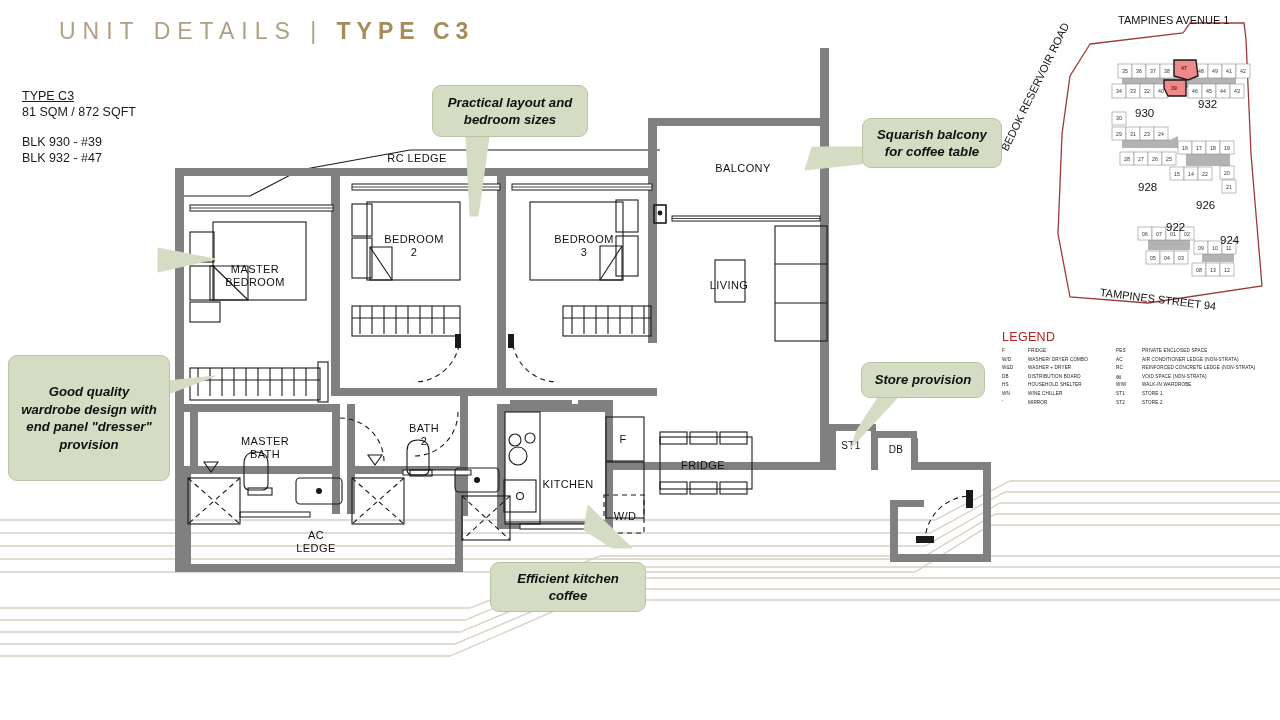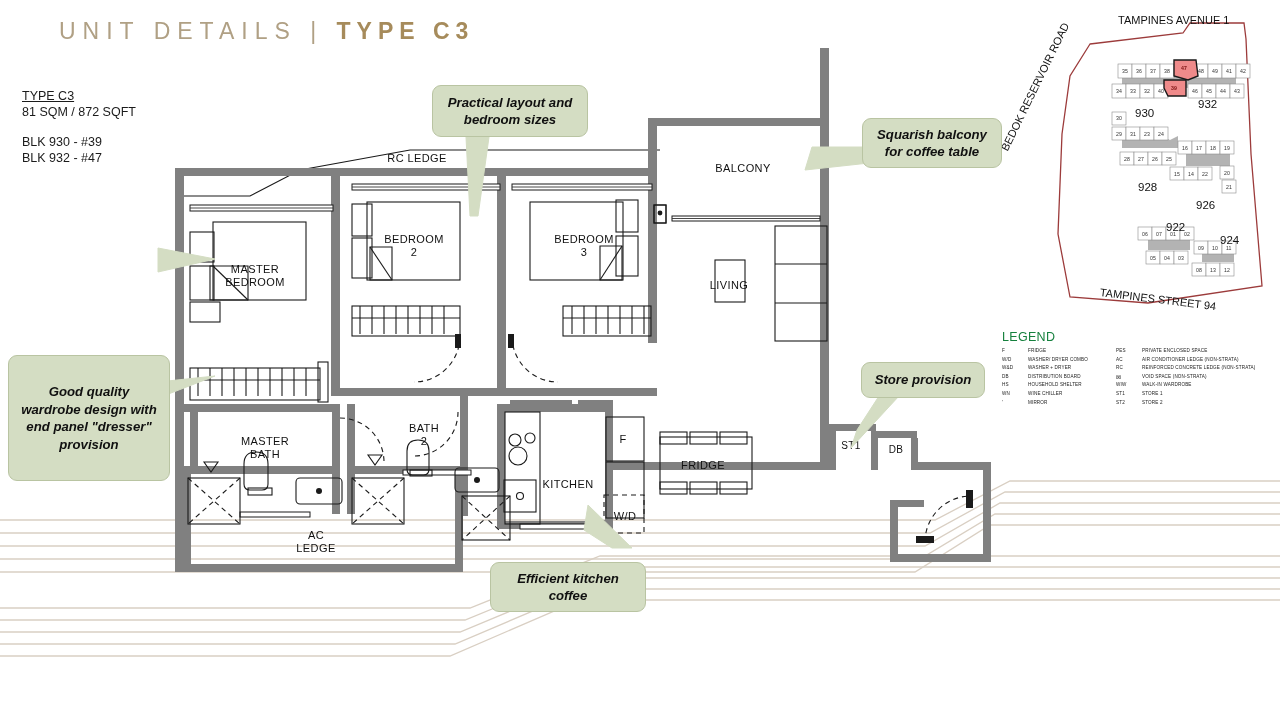--- a/index.html
+++ b/index.html
@@ -52,21 +52,21 @@
     position:absolute;font-size:11px;color:#111;
     text-align:center;line-height:12.5px;letter-spacing:.4px;
     white-space:pre-line;z-index:20;
     transform:translate(-50%,-50%);
     font-family:"Liberation Sans", sans-serif;
   }
   .rlabel.sm{font-size:10px;}
 
   
   #legend{position:absolute;left:1002px;top:330px;z-index:25;}
-  #legend .ltitle{font-size:12.5px;color:#15803d;letter-spacing:.3px;margin-bottom:3px;}
+  #legend .ltitle{font-size:12.5px;color:#b91c1c;letter-spacing:.3px;margin-bottom:3px;}
   .legend-cols{display:flex;gap:28px;}
   .legend-col{display:block;}
   .legrow{display:flex;align-items:flex-start;font-size:4.6px;line-height:8.6px;color:#222;}
   .legrow .abbr{width:26px;flex:0 0 26px;letter-spacing:.2px;}
   .legrow .desc{letter-spacing:.15px;white-space:nowrap;}
   .legrow .abbr.icn{font-size:6px;}
 
   
   #siteplan{position:absolute;left:1030px;top:14px;width:250px;height:300px;z-index:25;}
   .site-txt{position:absolute;font-size:11px;color:#111;white-space:nowrap;}

